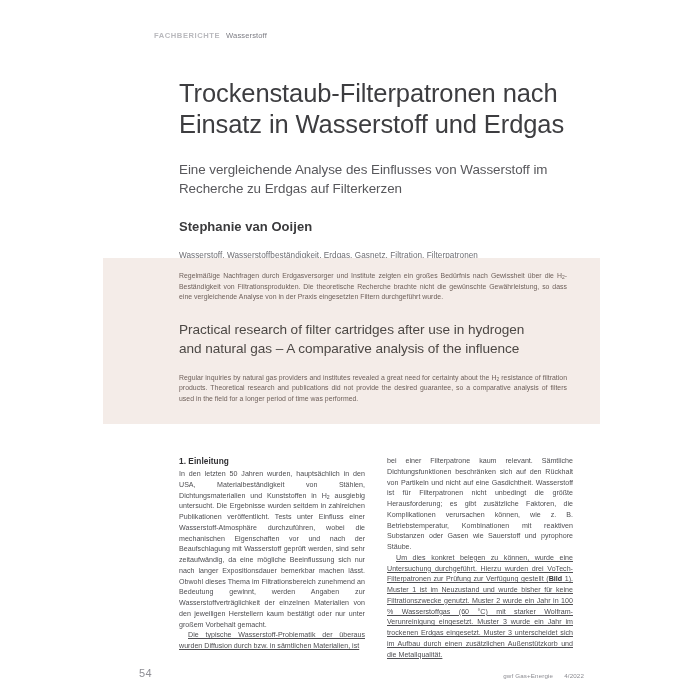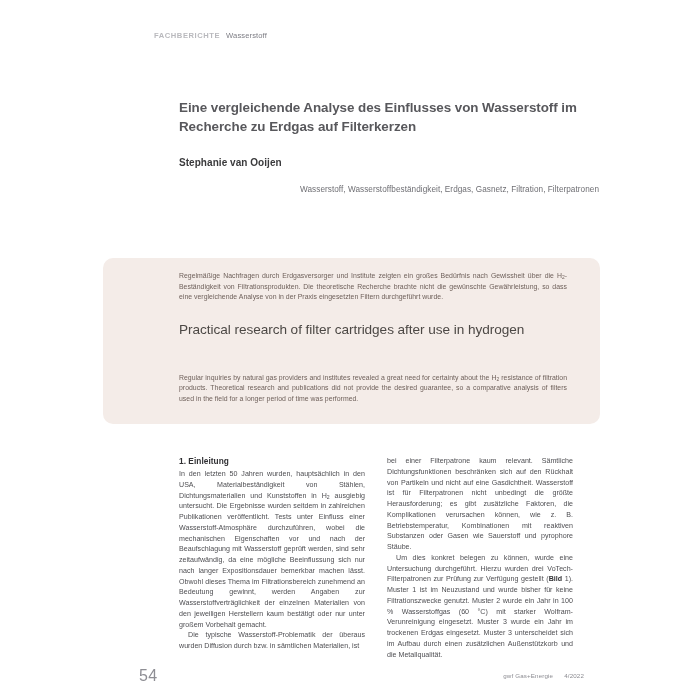--- a/index.html
+++ b/index.html
@@ -53,48 +53,46 @@
     line-height: 31px;
     font-weight: 400;
     color: #3d3d40;
     margin: 0;
     letter-spacing: -0.1px;
   }
   .doc-subtitle {
     margin: 20px 0 0 0;
     font-size: 13.4px;
     line-height: 19px;
-    font-weight: 700;
+    font-weight: 400;
     color: #58585c;
     letter-spacing: -0.05px;
   }
   .doc-author {
     margin: 21px 0 0 0;
-    font-size: 10px;
+    font-size: 13px;
     font-weight: 700;
     color: #3a3a3c;
     letter-spacing: 0.05px;
   }
   .doc-keywords {
     margin: 17px 0 0 0;
     font-size: 8.2px;
     color: #6e6e73;
     letter-spacing: 0.05px;
-    text-align: right;
   }
 
   
   .abstract-panel {
     position: absolute;
     left: 103px;
     top: 258px;
     width: 497px;
     height: 166px;
     background: #f4ece8;
-    border-radius: 10px;
   }
   .abstract-inner {
     position: absolute;
     left: 76px;
     top: 13px;
     width: 388px;
   }
   .abs-de, .abs-en {
     font-size: 6.9px;
     line-height: 10.6px;
@@ -143,35 +141,36 @@
   .body-par {
     font-size: 7.1px;
     line-height: 10.75px;
     color: #4e4e52;
     text-align: justify;
     margin: 0;
     letter-spacing: 0.01px;
   }
   .body-par.indent {
     text-indent: 9px;
+    text-decoration: underline;
   }
   .body-par + .body-par {
     margin-top: 0;
   }
   .body-par b {
     font-weight: 700;
     color: #303033;
   }
 
   
   .footer-page {
     position: absolute;
     left: 139px;
     top: 667px;
-    font-size: 16px;
+    font-size: 11px;
     color: #8e8e94;
     letter-spacing: 0.3px;
   }
   .footer-meta {
     position: absolute;
     right: 116px;
     top: 672px;
     font-size: 6.2px;
     color: #8b8b91;
     letter-spacing: 0.15px;
@@ -184,36 +183,40 @@
 </head>
 <body>
 
 <div class="page">
 
   <div class="runninghead">
     <span class="rubric">FACHBERICHTE</span><span class="topic">Wasserstoff</span>
   </div>
 
   <div class="titleblock">
+    <h1 class="doc-title">
+      <span>Trockenstaub-Filterpatronen nach</span><br>
+      <span>Einsatz in Wasserstoff und Erdgas</span>
+    </h1>
     <p class="doc-subtitle">
       <span>Eine vergleichende Analyse des Einflusses von Wasserstoff im</span><br>
       <span>Recherche zu Erdgas auf Filterkerzen</span>
     </p>
     <p class="doc-author">Stephanie van Ooijen</p>
     <p class="doc-keywords">Wasserstoff, Wasserstoffbeständigkeit, Erdgas, Gasnetz, Filtration, Filterpatronen</p>
   </div>
 
   <div class="abstract-panel">
     <div class="abstract-inner">
 
       <p class="abs-de"><span>Regelmäßige Nachfragen durch Erdgasversorger und Institute zeigten ein großes Bedürfnis nach Gewissheit über die H</span><sub>2</sub><span>-Beständigkeit von Filtrationsprodukten. Die theoretische Recherche brachte nicht die gewünschte Gewährleistung, so dass eine vergleichende Analyse von in der Praxis eingesetzten Filtern durchgeführt wurde.</span></p>
 
       <h2 class="abs-title-en">
         <span>Practical research of filter cartridges after use in hydrogen</span><br>
-        <br>
+        <span>and natural gas – A comparative analysis of the influence</span><br>
       </h2>
 
       <p class="abs-en"><span>Regular inquiries by natural gas providers and institutes revealed a great need for certainty about the H</span><sub>2</sub><span> resistance of filtration products. Theoretical research and publications did not provide the desired guarantee, so a comparative analysis of filters used in the field for a longer period of time was performed.</span></p>
 
     </div>
   </div>
 
   <div class="columns">
 
     <div class="col">

